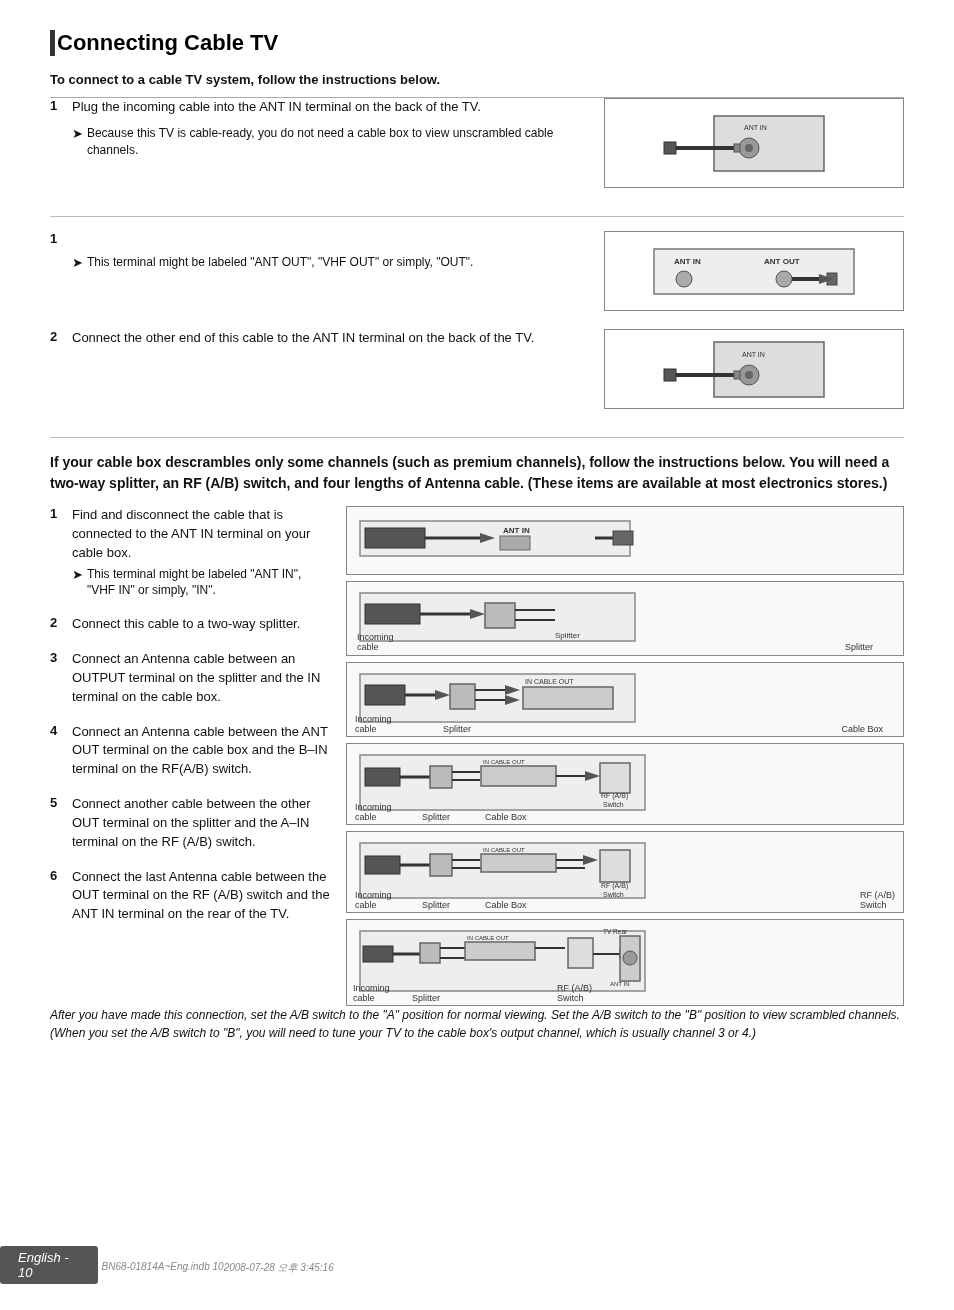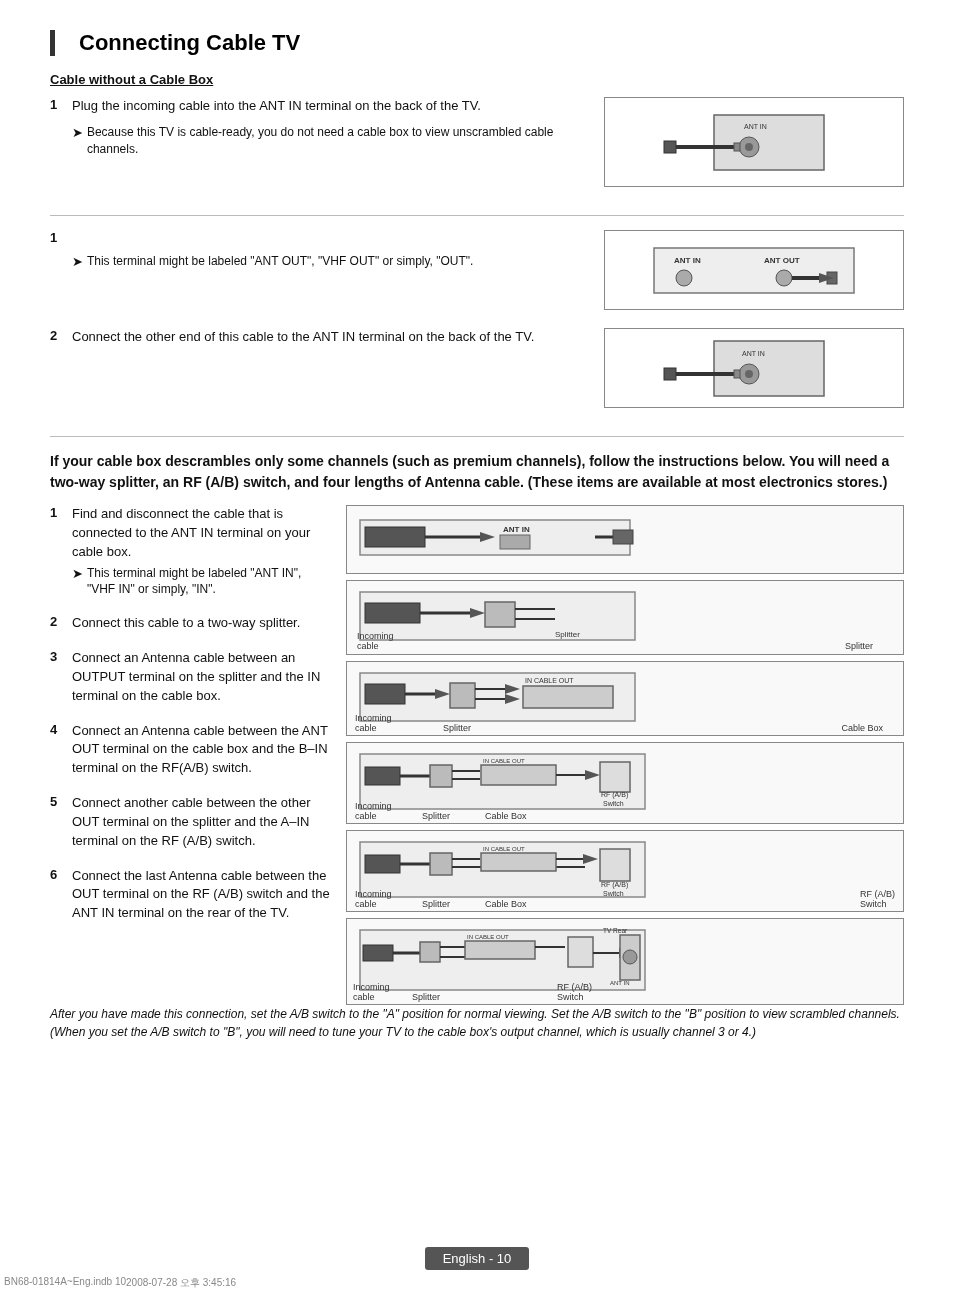--- a/index.html
+++ b/index.html
@@ -17,21 +17,21 @@
       width: 954px;
       min-height: 1310px;
       background: #fff;
       padding: 30px 50px 40px 50px;
       position: relative;
     }
 
     
     .page-header {
       border-left: 5px solid #333;
-      padding-left: 24px;
+      padding-left: 2px;
       margin-bottom: 16px;
     }
     .page-title {
       font-size: 22px;
       font-weight: bold;
       color: #000;
     }
     .page-subtitle {
       font-size: 13px;
       font-weight: bold;
@@ -115,22 +115,22 @@
       justify-content: center;
     }
 
     
     .page-footer {
       position: absolute;
       bottom: 20px;
       left: 0;
       right: 0;
       display: flex;
-      flex-direction: column;
       align-items: center;
+      font-style: italic;
     }
     .footer-badge {
       background: #555;
       color: #fff;
       padding: 4px 18px;
       font-size: 13px;
       border-radius: 3px;
       margin-bottom: 6px;
     }
     .footer-meta {
@@ -195,23 +195,23 @@
   </style>
 </head>
 <body>
 
 <div class="page-wrapper">
 
   <div class="page-header">
     <div class="page-title">Connecting Cable TV</div>
   </div>
 
+  <div class="page-subtitle">To connect to a cable TV system, follow the instructions below.</div>
 
   <div class="section">
-    <div class="section-title">Cable without a Cable Box</div>
     <div class="steps-diagram-row">
       <div class="steps-col">
         <div class="step">
           <span class="step-num">1</span>
           <span class="step-text">Plug the incoming cable into the ANT IN terminal on the back of the TV.</span>
         </div>
         <div class="step-note">
           <span class="arrow-note">➤</span>
           <span>Because this TV is cable-ready, you do not need a cable box to view unscrambled cable channels.</span>
         </div>

